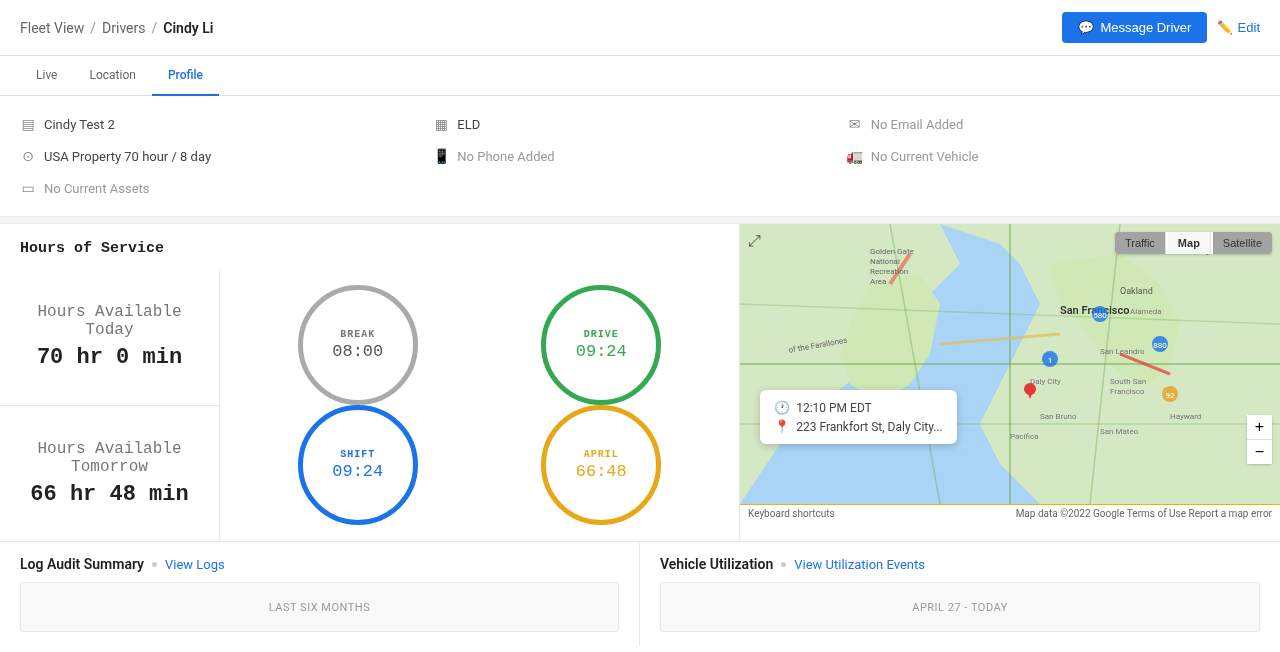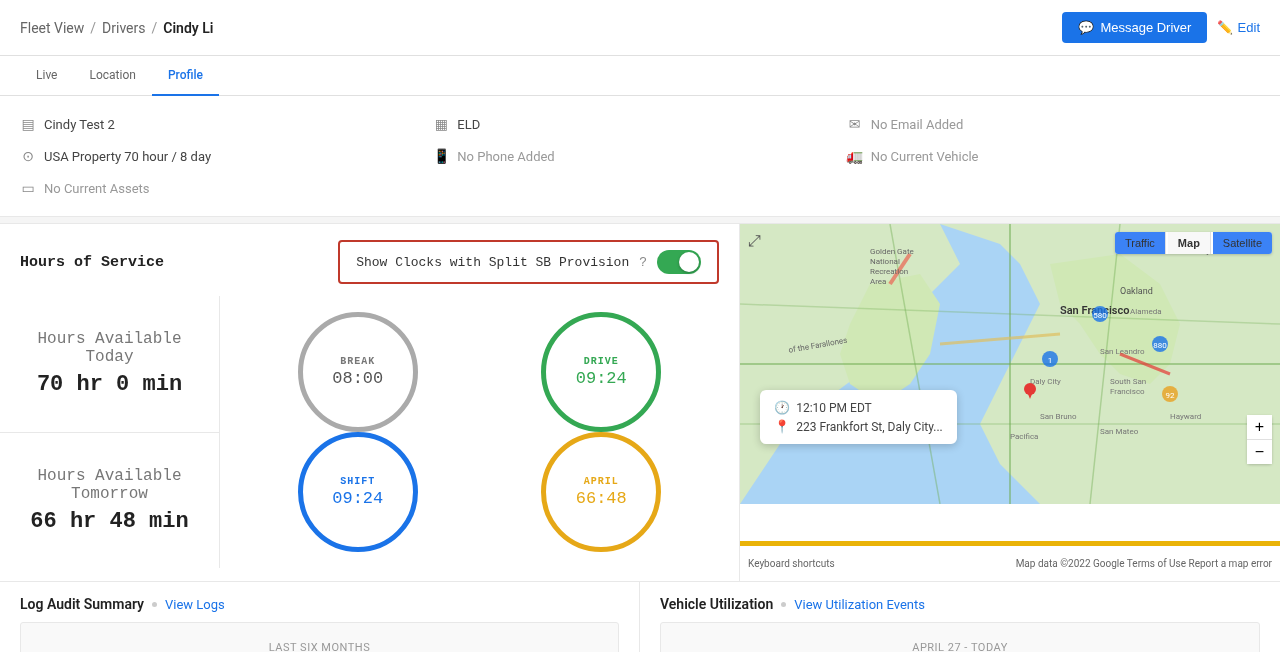--- a/index.html
+++ b/index.html
@@ -79,28 +79,28 @@
     .map-svg { width: 100%; height: 100%; }
 
     
     .map-popup { position: absolute; bottom: 60px; left: 20px; background: #fff; border-radius: 6px; padding: 10px 14px; box-shadow: 0 2px 8px rgba(0,0,0,0.2); font-size: 12px; }
     .map-popup-row { display: flex; align-items: center; gap: 6px; margin-bottom: 4px; color: #444; }
     .map-popup-row:last-child { margin-bottom: 0; }
     .popup-icon { color: #888; font-size: 13px; }
 
     
     .map-controls { position: absolute; top: 8px; right: 8px; display: flex; gap: 2px; background: #fff; border-radius: 3px; box-shadow: 0 1px 3px rgba(0,0,0,0.2); overflow: hidden; }
-    .map-ctrl-btn { padding: 5px 10px; font-size: 11px; cursor: pointer; border: none; background: #3b82f6; color: #333; border-right: 1px solid #e0e0e0; }
+    .map-ctrl-btn { padding: 5px 10px; font-size: 11px; cursor: pointer; border: none; background: #a3a3a3; color: #333; border-right: 1px solid #e0e0e0; }
     .map-ctrl-btn:last-child { border-right: none; }
     .map-ctrl-btn.active { font-weight: 600; background: #f8f8f8; }
     .map-zoom { position: absolute; bottom: 40px; right: 8px; display: flex; flex-direction: column; background: #fff; border-radius: 3px; box-shadow: 0 1px 3px rgba(0,0,0,0.2); }
     .map-zoom-btn { padding: 4px 8px; font-size: 16px; cursor: pointer; border: none; background: #fff; border-bottom: 1px solid #e0e0e0; line-height: 1; }
     .map-zoom-btn:last-child { border-bottom: none; }
     .map-expand { position: absolute; top: 8px; left: 8px; background: none; border: none; cursor: pointer; font-size: 16px; color: #555; }
-    .map-footer { font-size: 10px; color: #666; padding: 12px 8px; text-align: right; background: #fff; border-top: 5px solid #eab308; display: flex; justify-content: space-between; margin-top: 37px; }
+    .map-footer { font-size: 10px; color: #666; padding: 3px 8px; text-align: right; background: #fff; border-top: 1px solid #eab308; display: flex; justify-content: space-between; }
 
     
     .bottom-panels { display: grid; grid-template-columns: 1fr 1fr; gap: 0; border-top: 1px solid #e8e8e8; }
     .bottom-panel { padding: 14px 20px; }
     .bottom-panel:first-child { border-right: 1px solid #e8e8e8; }
     .bottom-panel-header { display: flex; align-items: center; gap: 8px; margin-bottom: 10px; }
     .bottom-panel-title { font-size: 14px; font-weight: 600; color: #222; }
     .dot { width: 5px; height: 5px; border-radius: 50%; background: #ccc; }
     .view-link { color: #1a73e8; font-size: 13px; text-decoration: none; cursor: pointer; }
     .bottom-panel-content { background: #f9f9f9; border: 1px solid #e8e8e8; border-radius: 3px; height: 50px; display: flex; align-items: center; justify-content: center; }
@@ -169,28 +169,20 @@
 </div>
 
 <div class="divider"></div>
 
 <div class="main-content">
 
   <div class="left-panel">
     <div class="hos-section">
       <div class="hos-header">
         <span class="section-title">Hours of Service</span>
-        <div class="split-sb-box">
-          <span class="split-sb-label">Show Clocks with Split SB Provision</span>
-          <span class="help-icon">?</span>
-          <label class="toggle">
-
-            <span class="toggle-slider"></span>
-          </label>
-        </div>
       </div>
     </div>
 
     <div class="hos-body">
       <div class="hos-stats">
         <div class="hos-stat-card">
           <div class="hos-stat-label">Hours Available Today</div>
           <div class="hos-stat-value">70 hr 0 min</div>
         </div>
         <div class="hos-stat-card">

